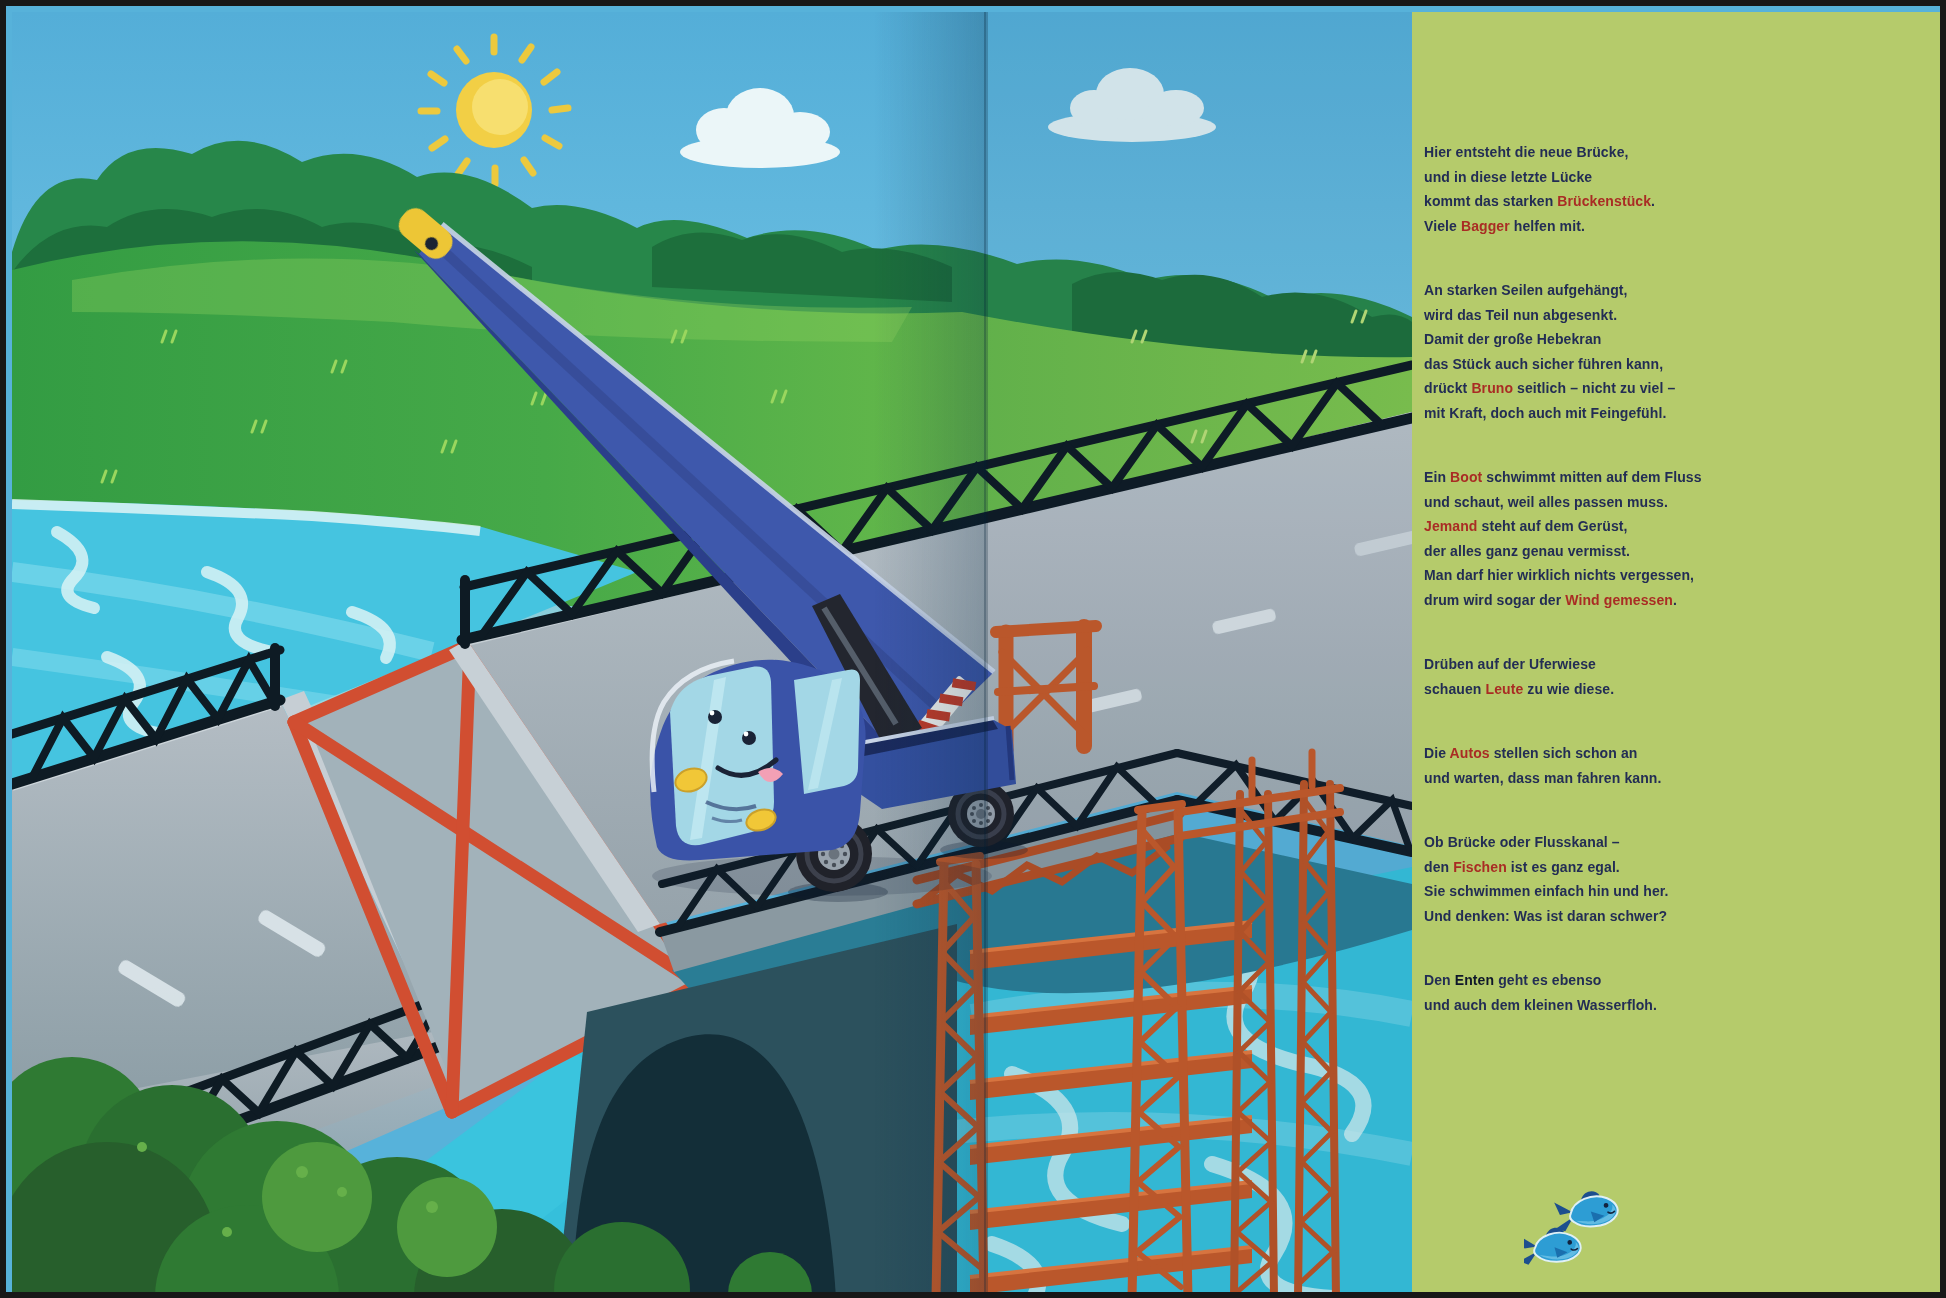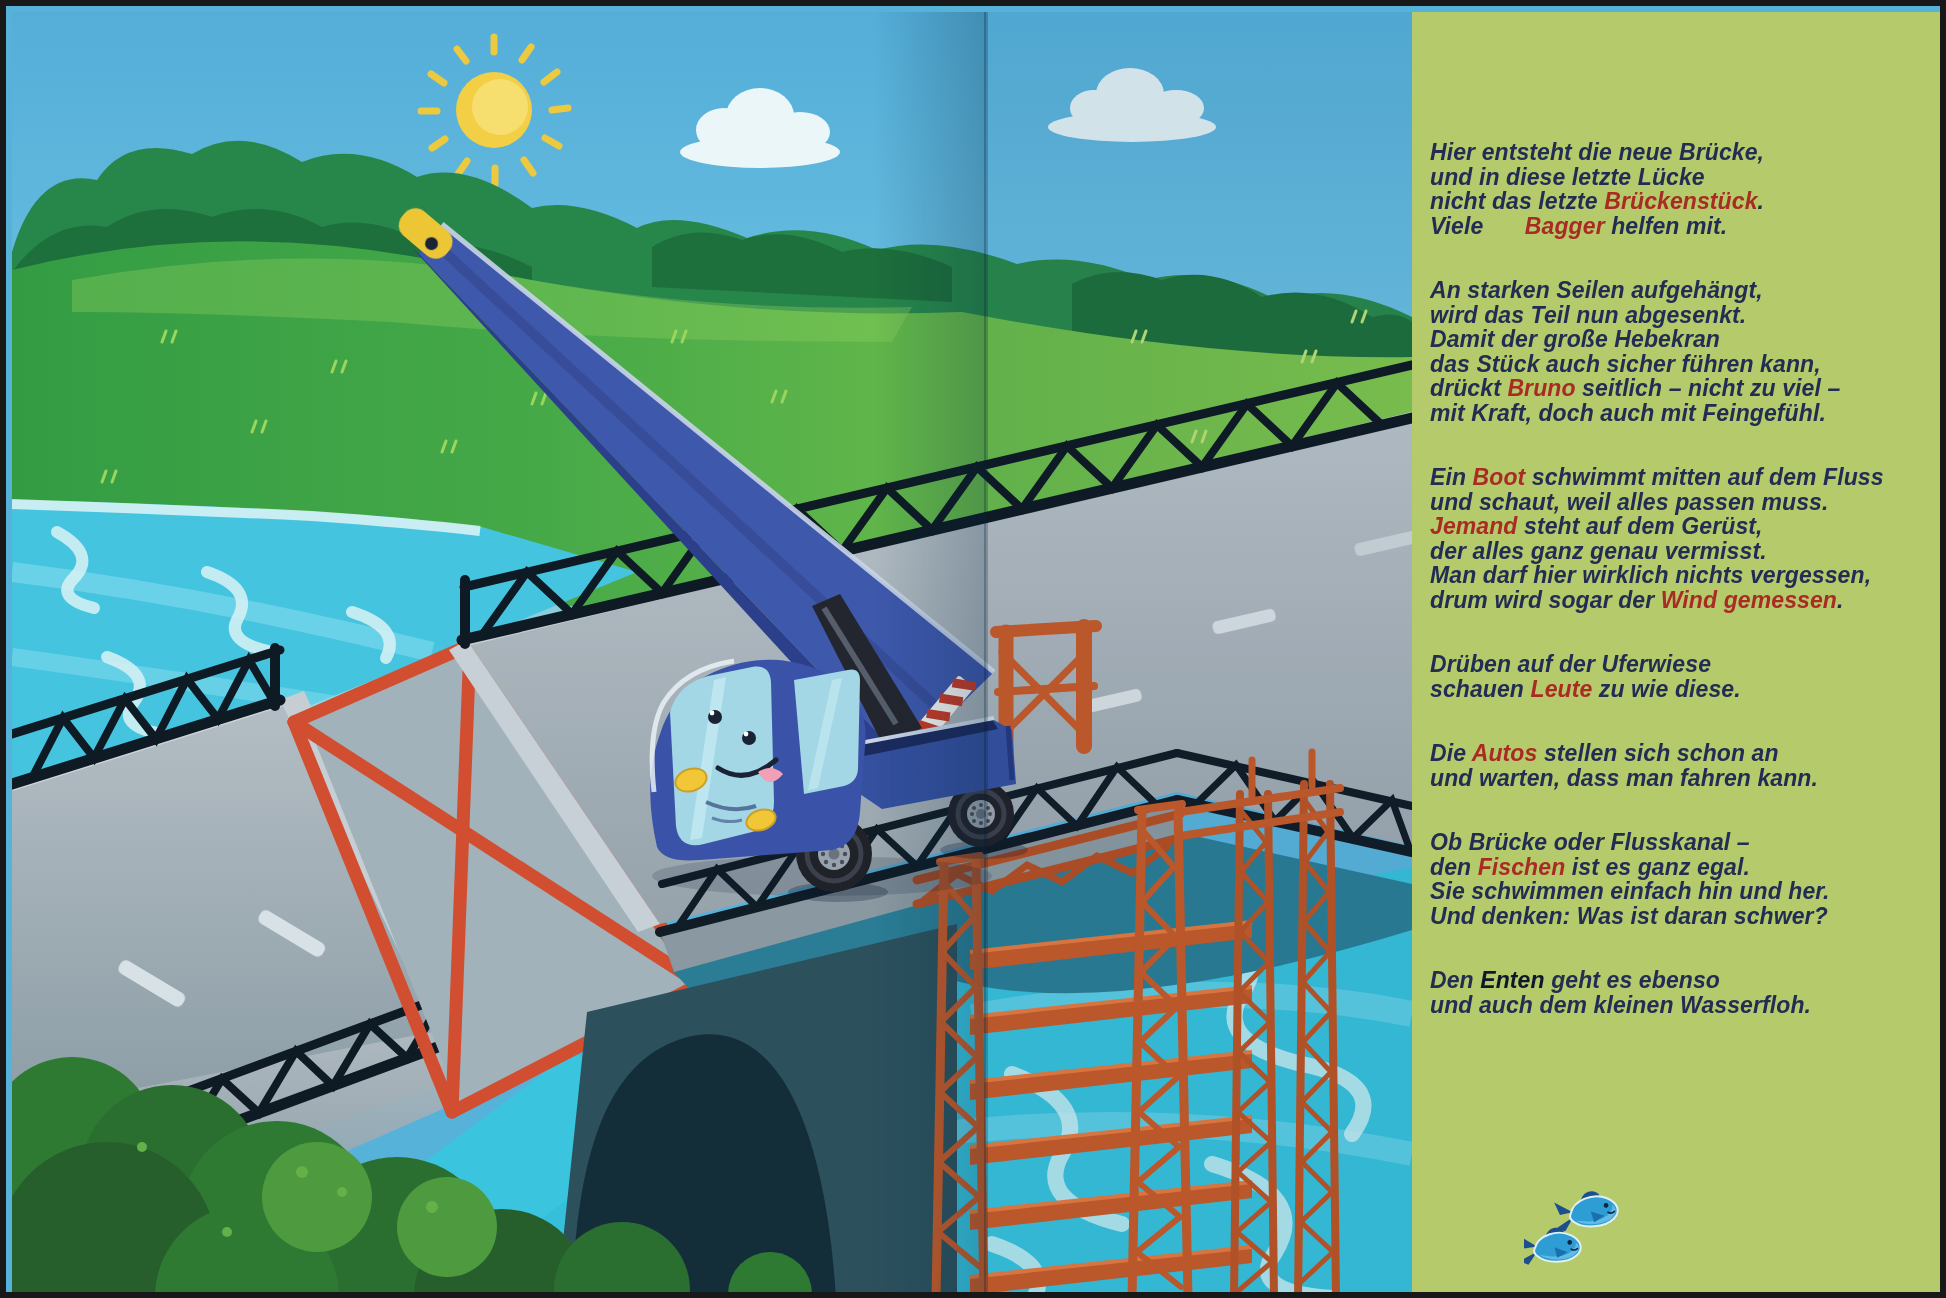--- a/index.html
+++ b/index.html
@@ -7,23 +7,23 @@
     position:relative;width:1946px;height:1298px;box-sizing:border-box;
     border:6px solid #181818;background:#57b2da;overflow:hidden;
     font-family:"Liberation Sans",sans-serif;
   }
   .scene{position:absolute;left:6px;top:6px;width:1400px;height:1286px;display:block;}
   .panel{
     position:absolute;left:1406px;top:6px;width:534px;height:1286px;
     background:#b5cb6b;
   }
   .poem{
-    position:absolute;left:18px;top:128px;width:492px;
-    font-weight:700;font-size:23px;line-height:24.5px;
-    color:#232d54;letter-spacing:0.1px;font-style:italic;
+    position:absolute;left:12px;top:128px;width:492px;
+    font-weight:700;font-size:14px;line-height:24.5px;
+    color:#232d54;letter-spacing:0.1px;
   }
   .stanza{margin:0 0 40px 0;}
   .line{white-space:nowrap;}
   .hl{color:#a92c24;}
   .fish-wrap{position:absolute;left:112px;top:1176px;width:100px;height:84px;}
 </style>
 </head>
 <body>
 
 <div class="book">
@@ -397,22 +397,22 @@
     <rect x="862" y="0" width="112" height="1286" fill="url(#gutterG)"></rect>
     <rect x="972" y="0" width="4" height="1286" fill="#051e32" opacity="0.28"></rect>
     <rect x="976" y="0" width="424" height="1286" fill="#0b2d4a" opacity="0.05"></rect>
   </svg>
 
   <div class="panel" style="background: rgb(181, 203, 107);">
     <div class="poem" id="poem" style="color: rgb(35, 45, 84);">
         <div class="stanza">
           <div class="line"><span>Hier entsteht die neue Brücke,</span></div>
           <div class="line"><span>und in diese letzte Lücke</span></div>
-          <div class="line"><span>nicht das letzte </span><span class="hl" style="color: rgb(169, 44, 36);">Brückenstück</span><span>.</span></div>
-          <div class="line"><span>Viele </span><span class="hl" style="color: rgb(169, 44, 36); margin-left: 35px;">Bagger</span><span> helfen mit.</span></div>
+          <div class="line"><span>kommt das starken </span><span class="hl" style="color: rgb(169, 44, 36);">Brückenstück</span><span>.</span></div>
+          <div class="line"><span>Viele </span><span class="hl" style="color: rgb(169, 44, 36);">Bagger</span><span> helfen mit.</span></div>
         </div>
         <div class="stanza">
           <div class="line"><span>An starken Seilen aufgehängt,</span></div>
           <div class="line"><span>wird das Teil nun abgesenkt.</span></div>
           <div class="line"><span>Damit der große Hebekran</span></div>
           <div class="line"><span>das Stück auch sicher führen kann,</span></div>
           <div class="line"><span>drückt </span><span class="hl" style="color: rgb(169, 44, 36);">Bruno</span><span> seitlich – nicht zu viel –</span></div>
           <div class="line"><span>mit Kraft, doch auch mit Feingefühl.</span></div>
         </div>
         <div class="stanza">

